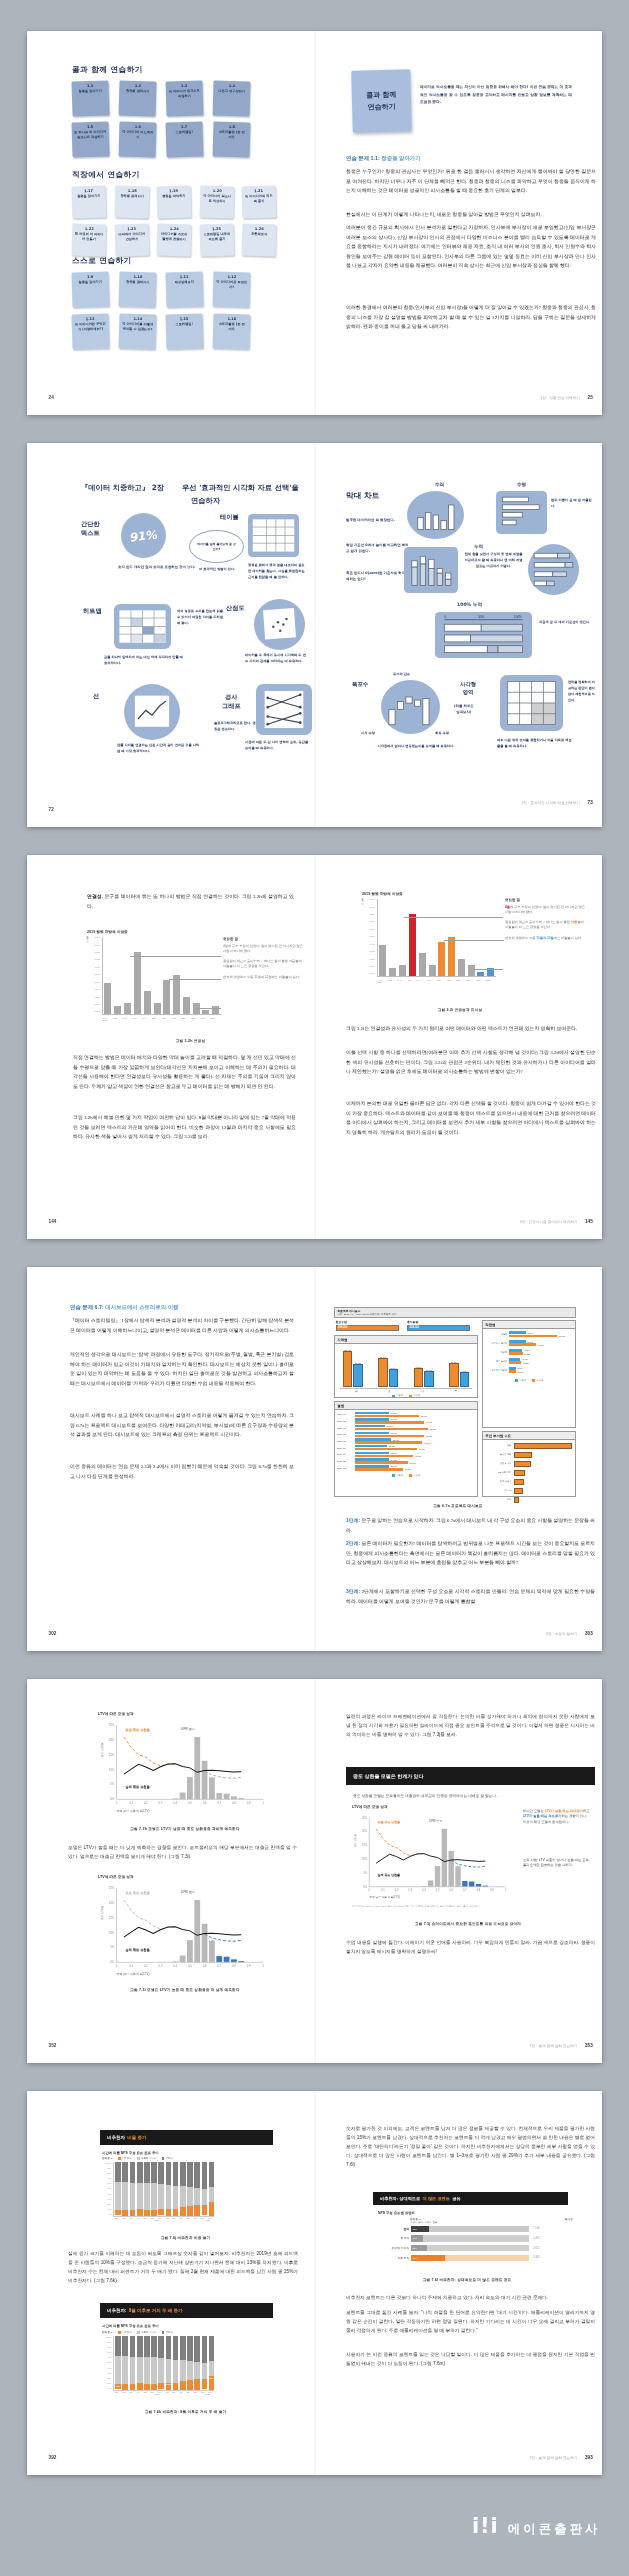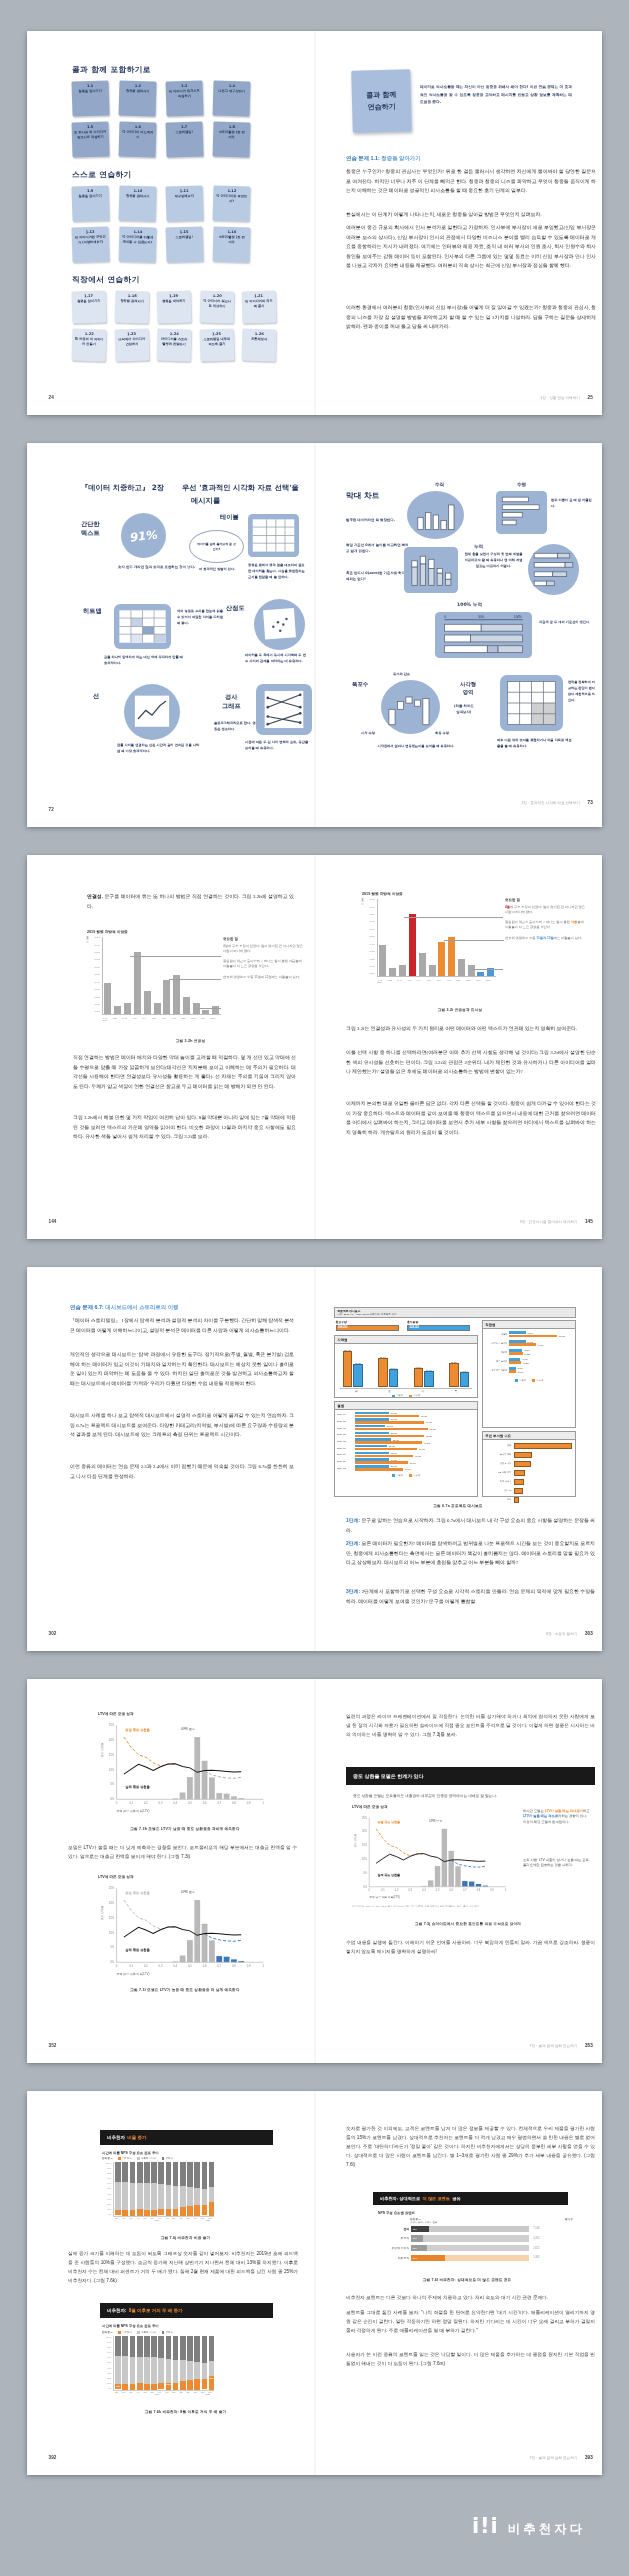--- a/index.html
+++ b/index.html
@@ -33,21 +33,21 @@
   .annn{font:400 3.2px var(--san);color:#666;line-height:1.55;margin-bottom:5.4px;text-align:left}
   .conn{position:absolute;border-top:0.8px solid #9f9f9f;height:0}
   svg text{font-family:var(--san)}
 </style>
 </head>
 <body>
 
 <section class="spread" id="sp1" style="top:31px">
   <div id="s1-sections" class="abs" style="left:45px;top:34px;width:236px">
       <div style="margin-bottom: 12.4px;">
-        <div style="font-family: &quot;DejaVu Sans&quot;, sans-serif; font-weight: 700; color: rgb(38, 54, 94); font-size: 7.7px; margin-bottom: 6.2px; letter-spacing: 0.4px;">콜과 함께 포함하기로</div>
+        <div style="font-family: &quot;DejaVu Sans&quot;, sans-serif; font-weight: 700; color: rgb(38, 54, 94); font-size: 7.7px; margin-bottom: 6.2px; letter-spacing: 0.4px;">콜과 함께 연습하기</div>
         <div style="display: flex; flex-wrap: wrap; gap: 6.2px 10px; width: 193px;">
           <div style="width: 37px; height: 35px; background: rgb(147, 168, 201); border-radius: 1.5px; box-sizing: border-box; padding-top: 3.1px; display: flex; flex-direction: column; align-items: center; box-shadow: rgba(40, 50, 70, 0.25) 0.8px 1.5px 1.5px; transform: rotate(-1.8deg);">
             <div class="nnum">1.1</div>
             <div class="nlbl">청중을 알아가기</div>
           </div>
           <div style="width: 37px; height: 35px; background: rgb(147, 168, 201); border-radius: 1.5px; box-sizing: border-box; padding-top: 3.1px; display: flex; flex-direction: column; align-items: center; box-shadow: rgba(40, 50, 70, 0.25) 0.8px 1.5px 1.5px; transform: rotate(1.6deg);">
             <div class="nnum">1.2</div>
             <div class="nlbl">청중을 좁혀가기</div>
           </div>
           <div style="width: 37px; height: 35px; background: rgb(147, 168, 201); border-radius: 1.5px; box-sizing: border-box; padding-top: 3.1px; display: flex; flex-direction: column; align-items: center; box-shadow: rgba(40, 50, 70, 0.25) 0.8px 1.5px 1.5px; transform: rotate(-1.8deg);">
@@ -66,20 +66,65 @@
             <div class="nnum">1.6</div>
             <div class="nlbl">빅 아이디어 피드백하기</div>
           </div>
           <div style="width: 37px; height: 35px; background: rgb(147, 168, 201); border-radius: 1.5px; box-sizing: border-box; padding-top: 3.1px; display: flex; flex-direction: column; align-items: center; box-shadow: rgba(40, 50, 70, 0.25) 0.8px 1.5px 1.5px; transform: rotate(-1.8deg);">
             <div class="nnum">1.7</div>
             <div class="nlbl">스토리텔링!</div>
           </div>
           <div style="width: 37px; height: 35px; background: rgb(147, 168, 201); border-radius: 1.5px; box-sizing: border-box; padding-top: 3.1px; display: flex; flex-direction: column; align-items: center; box-shadow: rgba(40, 50, 70, 0.25) 0.8px 1.5px 1.5px; transform: rotate(1.6deg);">
             <div class="nnum">1.8</div>
             <div class="nlbl">스토리텔링 (한 번 더!)</div>
+          </div>
+        </div>
+      </div>
+      <div style="margin-bottom: 0px;">
+        <div style="font-family: &quot;DejaVu Sans&quot;, sans-serif; font-weight: 700; color: rgb(38, 54, 94); font-size: 7.7px; margin-bottom: 6.2px; letter-spacing: 0.4px;">직장에서 연습하기</div>
+        <div style="display: flex; flex-wrap: wrap; gap: 6.2px 8.5px; width: 232px;">
+          <div style="width: 34px; height: 32px; background: rgb(221, 229, 241); border-radius: 1.5px; box-sizing: border-box; padding-top: 3.1px; display: flex; flex-direction: column; align-items: center; box-shadow: rgba(40, 50, 70, 0.25) 0.8px 1.5px 1.5px; transform: rotate(-1.8deg);">
+            <div class="nnum">1.17</div>
+            <div class="nlbl">청중을 알아가기</div>
+          </div>
+          <div style="width: 34px; height: 32px; background: rgb(221, 229, 241); border-radius: 1.5px; box-sizing: border-box; padding-top: 3.1px; display: flex; flex-direction: column; align-items: center; box-shadow: rgba(40, 50, 70, 0.25) 0.8px 1.5px 1.5px; transform: rotate(1.6deg);">
+            <div class="nnum">1.18</div>
+            <div class="nlbl">청중을 좁혀가기</div>
+          </div>
+          <div style="width: 34px; height: 32px; background: rgb(221, 229, 241); border-radius: 1.5px; box-sizing: border-box; padding-top: 3.1px; display: flex; flex-direction: column; align-items: center; box-shadow: rgba(40, 50, 70, 0.25) 0.8px 1.5px 1.5px; transform: rotate(-1.8deg);">
+            <div class="nnum">1.19</div>
+            <div class="nlbl">행동을 파악하기</div>
+          </div>
+          <div style="width: 34px; height: 32px; background: rgb(221, 229, 241); border-radius: 1.5px; box-sizing: border-box; padding-top: 3.1px; display: flex; flex-direction: column; align-items: center; box-shadow: rgba(40, 50, 70, 0.25) 0.8px 1.5px 1.5px; transform: rotate(1.6deg);">
+            <div class="nnum">1.20</div>
+            <div class="nlbl">빅 아이디어 워크시트 작성하기</div>
+          </div>
+          <div style="width: 34px; height: 32px; background: rgb(221, 229, 241); border-radius: 1.5px; box-sizing: border-box; padding-top: 3.1px; display: flex; flex-direction: column; align-items: center; box-shadow: rgba(40, 50, 70, 0.25) 0.8px 1.5px 1.5px; transform: rotate(-1.8deg);">
+            <div class="nnum">1.21</div>
+            <div class="nlbl">빅 아이디어의 피드백 듣기</div>
+          </div>
+          <div style="width: 34px; height: 32px; background: rgb(221, 229, 241); border-radius: 1.5px; box-sizing: border-box; padding-top: 3.1px; display: flex; flex-direction: column; align-items: center; box-shadow: rgba(40, 50, 70, 0.25) 0.8px 1.5px 1.5px; transform: rotate(1.6deg);">
+            <div class="nnum">1.22</div>
+            <div class="nlbl">팀 차원의 빅 아이디어 만들기</div>
+          </div>
+          <div style="width: 34px; height: 32px; background: rgb(221, 229, 241); border-radius: 1.5px; box-sizing: border-box; padding-top: 3.1px; display: flex; flex-direction: column; align-items: center; box-shadow: rgba(40, 50, 70, 0.25) 0.8px 1.5px 1.5px; transform: rotate(-1.8deg);">
+            <div class="nnum">1.23</div>
+            <div class="nlbl">바닥에서 아이디어 건설하기</div>
+          </div>
+          <div style="width: 34px; height: 32px; background: rgb(221, 229, 241); border-radius: 1.5px; box-sizing: border-box; padding-top: 3.1px; display: flex; flex-direction: column; align-items: center; box-shadow: rgba(40, 50, 70, 0.25) 0.8px 1.5px 1.5px; transform: rotate(1.6deg);">
+            <div class="nnum">1.24</div>
+            <div class="nlbl">아이디어를 스토리텔링에 전달하기</div>
+          </div>
+          <div style="width: 34px; height: 32px; background: rgb(221, 229, 241); border-radius: 1.5px; box-sizing: border-box; padding-top: 3.1px; display: flex; flex-direction: column; align-items: center; box-shadow: rgba(40, 50, 70, 0.25) 0.8px 1.5px 1.5px; transform: rotate(-1.8deg);">
+            <div class="nnum">1.25</div>
+            <div class="nlbl">스토리텔링 내용의 피드백 듣기</div>
+          </div>
+          <div style="width: 34px; height: 32px; background: rgb(221, 229, 241); border-radius: 1.5px; box-sizing: border-box; padding-top: 3.1px; display: flex; flex-direction: column; align-items: center; box-shadow: rgba(40, 50, 70, 0.25) 0.8px 1.5px 1.5px; transform: rotate(1.6deg);">
+            <div class="nnum">1.26</div>
+            <div class="nlbl">토론해보자</div>
           </div>
         </div>
       </div>
       <div style="margin-bottom: 12.4px;">
         <div style="font-family: &quot;DejaVu Sans&quot;, sans-serif; font-weight: 700; color: rgb(38, 54, 94); font-size: 7.7px; margin-bottom: 6.2px; letter-spacing: 0.4px;">스스로 연습하기</div>
         <div style="display: flex; flex-wrap: wrap; gap: 6.2px 10px; width: 193px;">
           <div style="width: 37px; height: 35px; background: rgb(185, 203, 227); border-radius: 1.5px; box-sizing: border-box; padding-top: 3.1px; display: flex; flex-direction: column; align-items: center; box-shadow: rgba(40, 50, 70, 0.25) 0.8px 1.5px 1.5px; transform: rotate(-1.8deg);">
             <div class="nnum">1.9</div>
             <div class="nlbl">청중을 알아가기</div>
           </div>
@@ -103,65 +148,20 @@
             <div class="nnum">1.14</div>
             <div class="nlbl">빅 아이디어를 어떻게 배치할 수 있겠는가?</div>
           </div>
           <div style="width: 37px; height: 35px; background: rgb(185, 203, 227); border-radius: 1.5px; box-sizing: border-box; padding-top: 3.1px; display: flex; flex-direction: column; align-items: center; box-shadow: rgba(40, 50, 70, 0.25) 0.8px 1.5px 1.5px; transform: rotate(-1.8deg);">
             <div class="nnum">1.15</div>
             <div class="nlbl">스토리텔링!</div>
           </div>
           <div style="width: 37px; height: 35px; background: rgb(185, 203, 227); border-radius: 1.5px; box-sizing: border-box; padding-top: 3.1px; display: flex; flex-direction: column; align-items: center; box-shadow: rgba(40, 50, 70, 0.25) 0.8px 1.5px 1.5px; transform: rotate(1.6deg);">
             <div class="nnum">1.16</div>
             <div class="nlbl">스토리텔링 (한 번 더!)</div>
-          </div>
-        </div>
-      </div>
-      <div style="margin-bottom: 0px;">
-        <div style="font-family: &quot;DejaVu Sans&quot;, sans-serif; font-weight: 700; color: rgb(38, 54, 94); font-size: 7.7px; margin-bottom: 6.2px; letter-spacing: 0.4px;">직장에서 연습하기</div>
-        <div style="display: flex; flex-wrap: wrap; gap: 6.2px 8.5px; width: 232px;">
-          <div style="width: 34px; height: 32px; background: rgb(221, 229, 241); border-radius: 1.5px; box-sizing: border-box; padding-top: 3.1px; display: flex; flex-direction: column; align-items: center; box-shadow: rgba(40, 50, 70, 0.25) 0.8px 1.5px 1.5px; transform: rotate(-1.8deg);">
-            <div class="nnum">1.17</div>
-            <div class="nlbl">청중을 알아가기</div>
-          </div>
-          <div style="width: 34px; height: 32px; background: rgb(221, 229, 241); border-radius: 1.5px; box-sizing: border-box; padding-top: 3.1px; display: flex; flex-direction: column; align-items: center; box-shadow: rgba(40, 50, 70, 0.25) 0.8px 1.5px 1.5px; transform: rotate(1.6deg);">
-            <div class="nnum">1.18</div>
-            <div class="nlbl">청중을 좁혀가기</div>
-          </div>
-          <div style="width: 34px; height: 32px; background: rgb(221, 229, 241); border-radius: 1.5px; box-sizing: border-box; padding-top: 3.1px; display: flex; flex-direction: column; align-items: center; box-shadow: rgba(40, 50, 70, 0.25) 0.8px 1.5px 1.5px; transform: rotate(-1.8deg);">
-            <div class="nnum">1.19</div>
-            <div class="nlbl">행동을 파악하기</div>
-          </div>
-          <div style="width: 34px; height: 32px; background: rgb(221, 229, 241); border-radius: 1.5px; box-sizing: border-box; padding-top: 3.1px; display: flex; flex-direction: column; align-items: center; box-shadow: rgba(40, 50, 70, 0.25) 0.8px 1.5px 1.5px; transform: rotate(1.6deg);">
-            <div class="nnum">1.20</div>
-            <div class="nlbl">빅 아이디어 워크시트 작성하기</div>
-          </div>
-          <div style="width: 34px; height: 32px; background: rgb(221, 229, 241); border-radius: 1.5px; box-sizing: border-box; padding-top: 3.1px; display: flex; flex-direction: column; align-items: center; box-shadow: rgba(40, 50, 70, 0.25) 0.8px 1.5px 1.5px; transform: rotate(-1.8deg);">
-            <div class="nnum">1.21</div>
-            <div class="nlbl">빅 아이디어의 피드백 듣기</div>
-          </div>
-          <div style="width: 34px; height: 32px; background: rgb(221, 229, 241); border-radius: 1.5px; box-sizing: border-box; padding-top: 3.1px; display: flex; flex-direction: column; align-items: center; box-shadow: rgba(40, 50, 70, 0.25) 0.8px 1.5px 1.5px; transform: rotate(1.6deg);">
-            <div class="nnum">1.22</div>
-            <div class="nlbl">팀 차원의 빅 아이디어 만들기</div>
-          </div>
-          <div style="width: 34px; height: 32px; background: rgb(221, 229, 241); border-radius: 1.5px; box-sizing: border-box; padding-top: 3.1px; display: flex; flex-direction: column; align-items: center; box-shadow: rgba(40, 50, 70, 0.25) 0.8px 1.5px 1.5px; transform: rotate(-1.8deg);">
-            <div class="nnum">1.23</div>
-            <div class="nlbl">바닥에서 아이디어 건설하기</div>
-          </div>
-          <div style="width: 34px; height: 32px; background: rgb(221, 229, 241); border-radius: 1.5px; box-sizing: border-box; padding-top: 3.1px; display: flex; flex-direction: column; align-items: center; box-shadow: rgba(40, 50, 70, 0.25) 0.8px 1.5px 1.5px; transform: rotate(1.6deg);">
-            <div class="nnum">1.24</div>
-            <div class="nlbl">아이디어를 스토리텔링에 전달하기</div>
-          </div>
-          <div style="width: 34px; height: 32px; background: rgb(221, 229, 241); border-radius: 1.5px; box-sizing: border-box; padding-top: 3.1px; display: flex; flex-direction: column; align-items: center; box-shadow: rgba(40, 50, 70, 0.25) 0.8px 1.5px 1.5px; transform: rotate(-1.8deg);">
-            <div class="nnum">1.25</div>
-            <div class="nlbl">스토리텔링 내용의 피드백 듣기</div>
-          </div>
-          <div style="width: 34px; height: 32px; background: rgb(221, 229, 241); border-radius: 1.5px; box-sizing: border-box; padding-top: 3.1px; display: flex; flex-direction: column; align-items: center; box-shadow: rgba(40, 50, 70, 0.25) 0.8px 1.5px 1.5px; transform: rotate(1.6deg);">
-            <div class="nnum">1.26</div>
-            <div class="nlbl">토론해보자</div>
           </div>
         </div>
       </div>
     </div>
   <div class="abs pn" style="left:21.6px;bottom:15.5px">24</div>
 
   <div class="abs" style="left:325px;top:39px;width:59px;height:62px;background:#a9bedd;border-radius:1.5px;transform:rotate(-1.5deg);box-shadow:0.8px 2.3px 3.1px rgba(40,50,70,.3);display:flex;flex-direction:column;justify-content:center;align-items:center">
     <div class="hand" style="font-size:7px">콜과 함께</div>
     <div class="hand" style="font-size:7px;margin-top:2.3px">연습하기</div>
   </div>
@@ -176,21 +176,21 @@
   <div class="abs" style="right:9.3px;bottom:15.5px;display:flex;align-items:baseline">
     <span class="foot">1장 · 상황 정보 이해하기</span>
     <span class="footpn">25</span>
   </div>
 </section>
 
 <section class="spread" id="sp2" style="top:443px">
 
   <div class="abs hand" style="left:54px;top:40px;font-size:7.3px">『데이터 치중하고』 2장</div>
   <div class="abs hand" style="left:155px;top:40px;font-size:7.3px">우선 '효과적인 시각화 자료 선택'을</div>
-  <div class="abs hand" style="left:164px;top:53px;font-size:7.3px">메시지를</div>
+  <div class="abs hand" style="left:164px;top:53px;font-size:7.3px">연습하자</div>
 
   <div class="abs hand" style="left:54px;top:76px;font-size:6.2px;line-height:1.5;text-align:center">
     <div>간단한</div>
       <div>텍스트</div>
   </div>
   <div class="abs" style="left:94px;top:70px;width:45px;height:45px;border-radius:50%;background:#9db3d4;display:flex;align-items:center;justify-content:center">
     <span style="color:#fff;font:italic 700 11.6px 'DejaVu Sans',sans-serif;transform:rotate(-6deg)">91%</span>
   </div>
   <div class="abs hand" style="left:91px;top:121px;width:81px;font-size:3.4px;font-weight:600;line-height:1.8">숫자 한두 개라면 말과 숫자로 표현하는 것이 낫다.</div>
 
@@ -1372,15 +1372,15 @@
   <div class="abs btg" style="left:319px;top:218px;width:249px">코멘트를 그대로 옮긴 사례를 보자. "나의 좌절을 한 단어로 요약한다면 '대기 시간'이다. 애플리케이션이 열리기까지 영원 같은 순간이 걸린다. 일단 작동하기만 하면 정말 잘된다. 하지만 기다리는 데 시간이 너무 오래 걸리고 부하가 걸릴지 몰라 걱정하게 된다. 주로 애플리케이션을 열 때 부하가 걸린다."</div>
   <div class="abs btg" style="left:319px;top:260px;width:249px">사용자가 쓴 이런 종류의 코멘트를 읽는 것은 낙담할 일이다. 더 많은 제품을 추가하는 데 중점을 뒀지만 기본 작업을 빈틈없이 해내는 것이 더 도움이 된다. (그림 7.6m)</div>
   <div class="abs" style="right:9.3px;bottom:15.5px;display:flex;align-items:baseline">
     <span class="foot">7장 · 콜과 함께 심화 연습하기</span>
     <span class="footpn">393</span>
   </div>
 </section>
 
 <div class="abs" style="left:472px;top:2514px;display:flex;align-items:baseline;color:#fff">
   <span style="font:700 21px 'DejaVu Sans',sans-serif;letter-spacing:0.8px">i!i</span>
-  <span style="font:700 12.4px 'DejaVu Sans',sans-serif;margin-left:9.3px;letter-spacing:3.1px">비추천자다</span>
+  <span style="font:700 12.4px 'DejaVu Sans',sans-serif;margin-left:9.3px;letter-spacing:3.1px">에이콘출판사</span>
 </div>
 
 
 </body></html>

